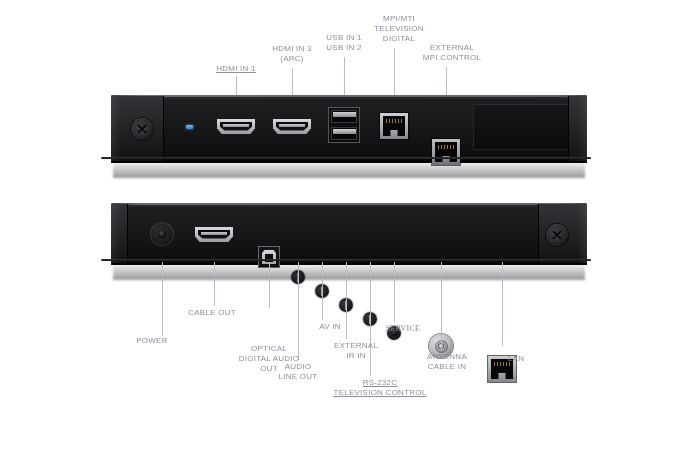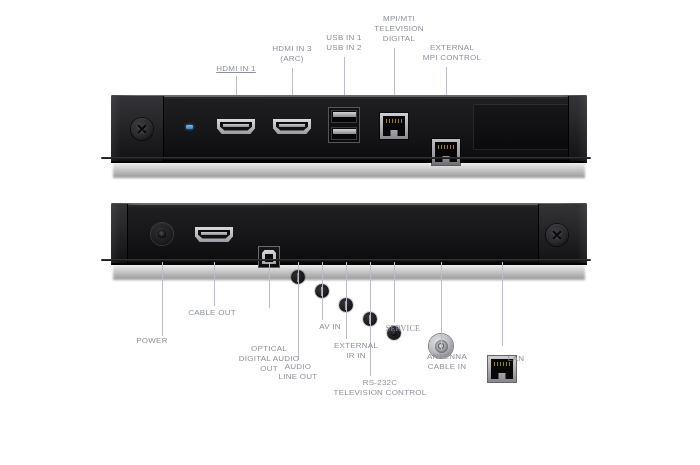--- a/index.html
+++ b/index.html
@@ -362,21 +362,21 @@
     <div class="label" style="left:152px;top:336px;">POWER</div>
     <div class="label" style="left:212px;top:308px;">CABLE OUT</div>
     <div class="label" style="left:269px;top:328px;margin-top:16px;">OPTICAL
 DIGITAL AUDIO
 OUT</div>
     <div class="label" style="left:298px;top:362px;">AUDIO
 LINE OUT</div>
     <div class="label" style="left:330px;top:322px;">AV IN</div>
     <div class="label" style="left:356px;top:341px;">EXTERNAL
 IR IN</div>
-    <div class="label" style="left:380px;top:378px;">RS-232C
+    <div class="label" style="left:380px;top:378px;text-decoration:underline;">RS-232C
 TELEVISION CONTROL</div>
     <div class="label" style="left:403px;top:324px;font-family:Liberation Serif, serif;">SERVICE</div>
     <div class="label" style="left:447px;top:352px;">ANTENNA
 CABLE IN</div>
     <div class="label" style="left:516px;top:348px;margin-top:6px;">LAN</div>
   </div>
 
 </div>
 
 </body></html>

